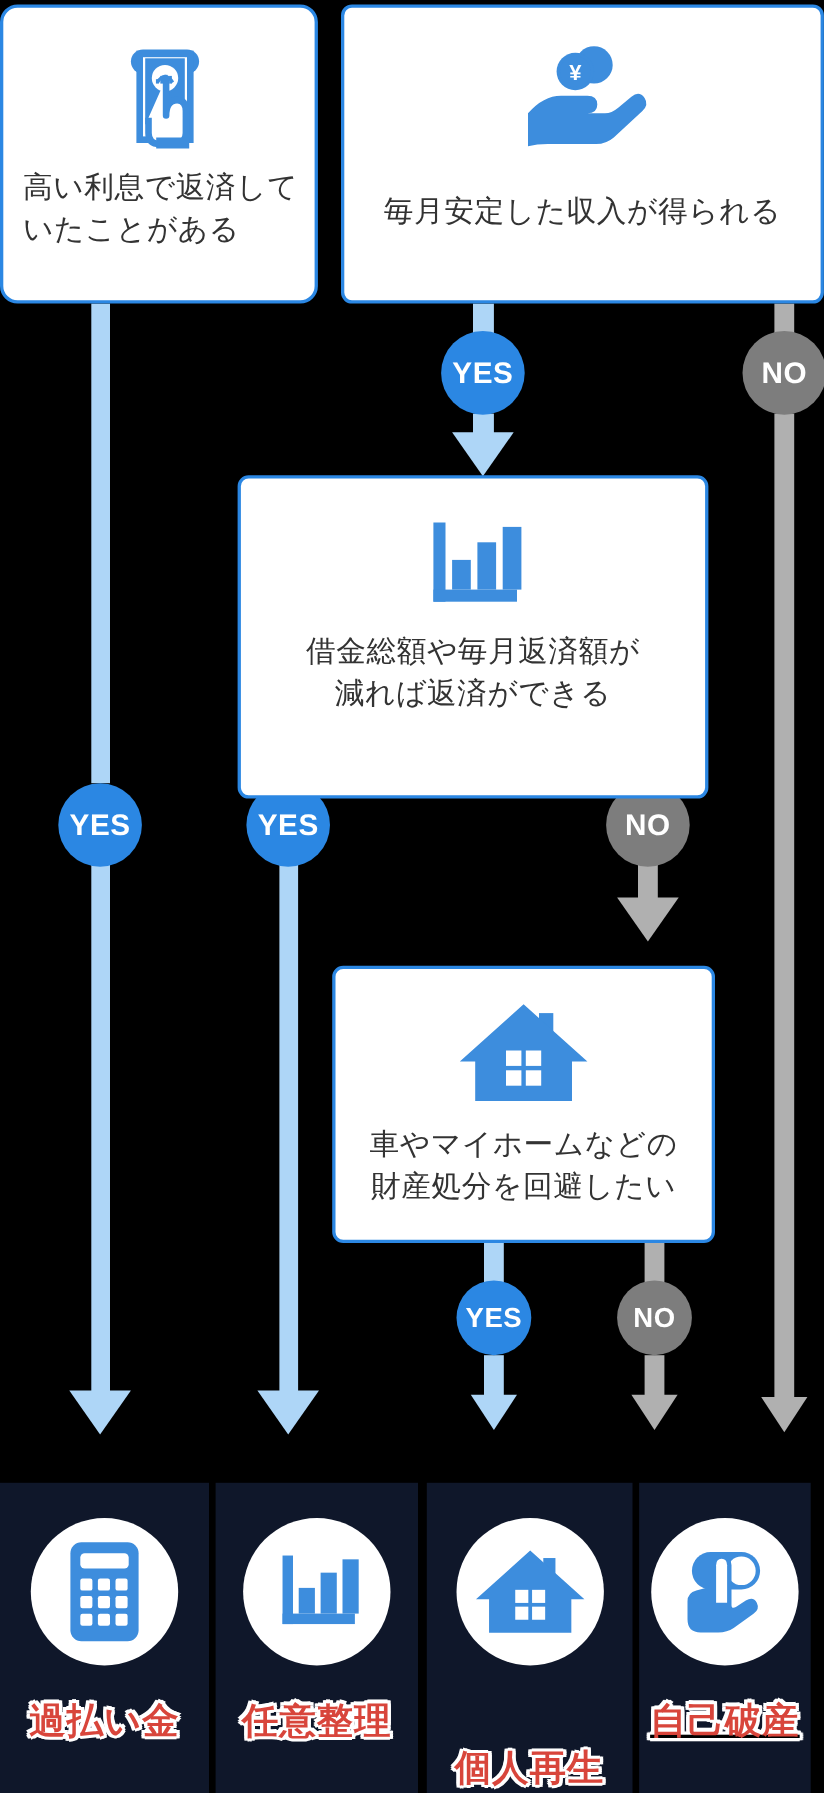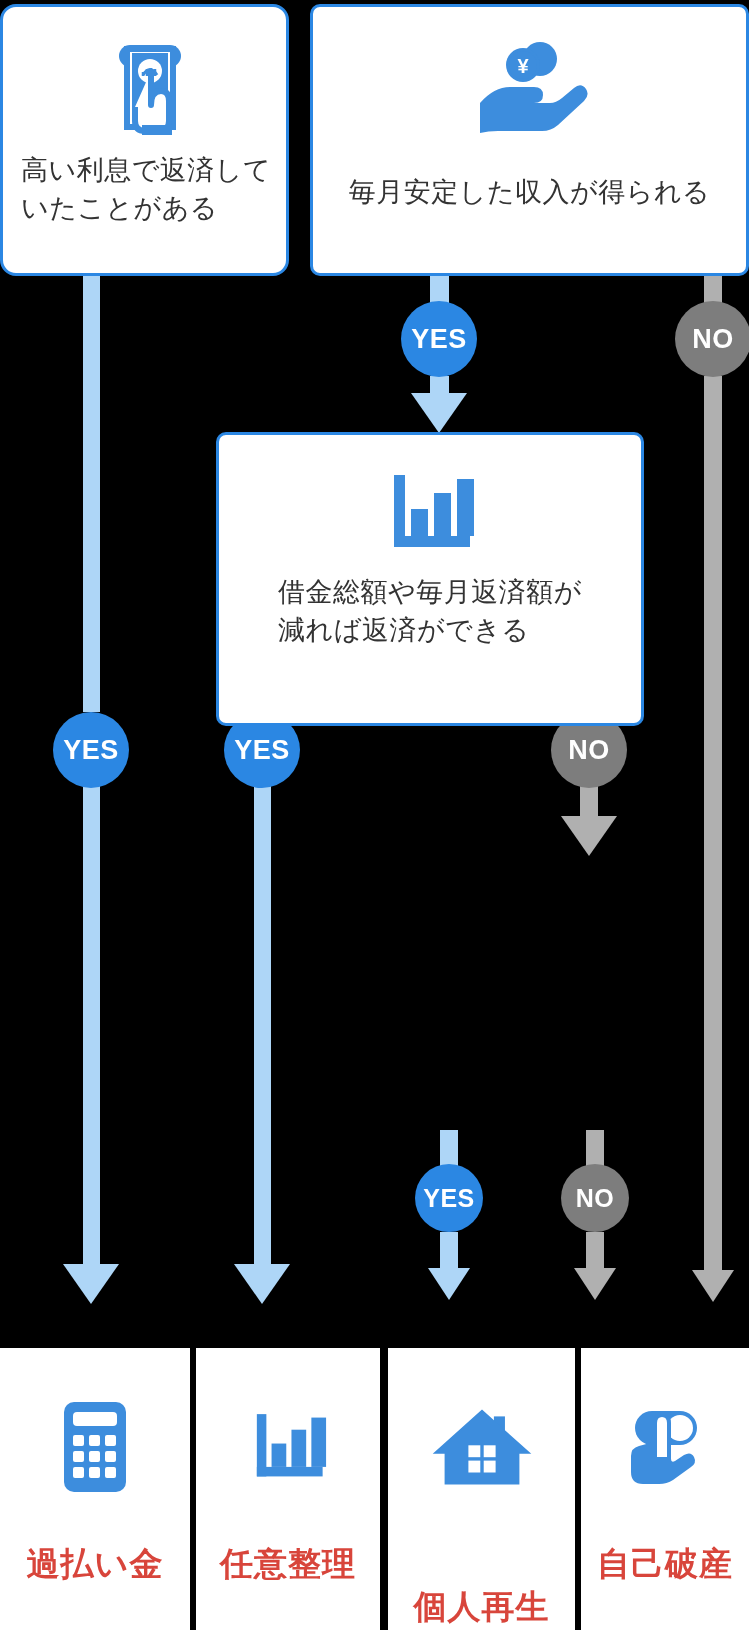--- a/index.html
+++ b/index.html
@@ -30,20 +30,21 @@
   }
   .card .ic{
     display:flex;
     align-items:center;
     justify-content:center;
   }
   .card .txt{
     color:#333333;
     font-size:27px;
     line-height:1.42;
+    text-align:center;
     font-weight:500;
     letter-spacing:.5px;
     padding:0 8px;
     white-space:pre-line;
   }
 
   
   #card-interest{ left:0px;   top:4px;   width:289px; height:272px;border-radius:16px; }
   #card-interest .ic{ margin-top:22px; height:112px; }
   #card-interest .txt{ margin-top:10px; text-align:left; padding-left:18px; align-self:flex-start;}
@@ -100,21 +101,21 @@
   .badge.yes{ background:#2b87e3; }
   .badge.no { background:#7d7d7d; }
   .badge.big{ width:76px; height:76px; font-size:27px; letter-spacing:.5px;}
   .badge.sm { width:68px; height:68px; font-size:25px; letter-spacing:.5px;}
 
   
   .result{
     position:absolute;
     top:1348px;
     height:282px;
-    background:#ffffff;
+    background:#0f172a;
     box-sizing:border-box;
     display:flex;
     flex-direction:column;
     align-items:center;
     z-index:6;
   }
   .result .disc{
     width:134px;height:134px;
     border-radius:50%;
     background:#ffffff;
@@ -128,21 +129,21 @@
     color:#d8453b;
     letter-spacing:1px;
     text-shadow:
        3px 0 0 #fff, -3px 0 0 #fff, 0 3px 0 #fff, 0 -3px 0 #fff,
        2px 2px 0 #fff, -2px 2px 0 #fff, 2px -2px 0 #fff, -2px -2px 0 #fff,
        3px 2px 0 #fff, -3px 2px 0 #fff, 3px -2px 0 #fff, -3px -2px 0 #fff;
   }
   #res-0{ left:0px;   width:190px; }
   #res-1{ left:196px; width:184px; }
   #res-2{ left:388px; width:187px;justify-content:space-between; }
-  #res-3{ left:581px; width:168px; }
+  #res-3{ left:581px; width:156px;text-decoration:underline; }
 
   svg{ display:block; }
 </style>
 </head>
 <body>
 
 <div id="stage">
 
   <div class="line blue" style="left:83px; top:276px; width:17px; height:436px;"></div>
   <div class="line blue" style="left:83px; top:786px; width:17px; height:484px;"></div>
@@ -231,20 +232,34 @@
   <div class="badge yes big" style="left:53px; top:712px;">
     <span>YES</span>
   </div>
   <div class="badge yes big" style="left:224px; top:712px;">
     <span>YES</span>
   </div>
   <div class="badge no big" style="left:551px; top:712px;">
     <span>NO</span>
   </div>
 
+  <div class="card" id="card-house">
+    <div class="ic">
+      <svg width="120" height="108" viewBox="0 0 120 108">
+        <rect x="74" y="18" width="13" height="28" fill="#3d8ddd"></rect>
+        <path d="M60 10 L118 62 L104 62 L104 98 L16 98 L16 62 L2 62 Z" fill="#3d8ddd"></path>
+        <rect x="44" y="52" width="14" height="14" fill="#ffffff"></rect>
+        <rect x="62" y="52" width="14" height="14" fill="#ffffff"></rect>
+        <rect x="44" y="70" width="14" height="14" fill="#ffffff"></rect>
+        <rect x="62" y="70" width="14" height="14" fill="#ffffff"></rect>
+      </svg>
+    </div>
+    <div class="txt">車やマイホームなどの
+財産処分を回避したい</div>
+  </div>
 
   <div class="badge yes sm" style="left:415px; top:1164px;">
     <span>YES</span>
   </div>
   <div class="badge no sm" style="left:561px; top:1164px;">
     <span>NO</span>
   </div>
 
   <div class="result" id="res-0">
     <div class="disc">

